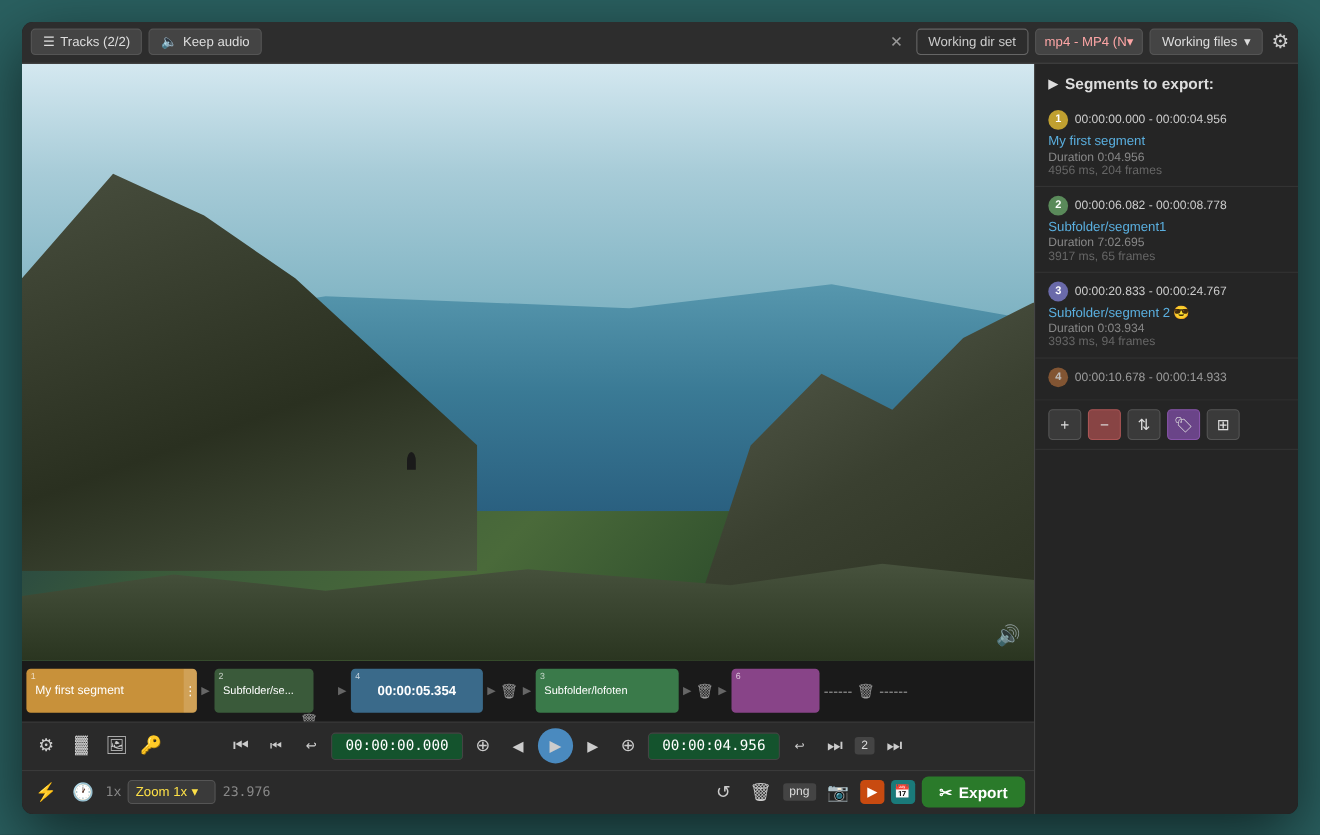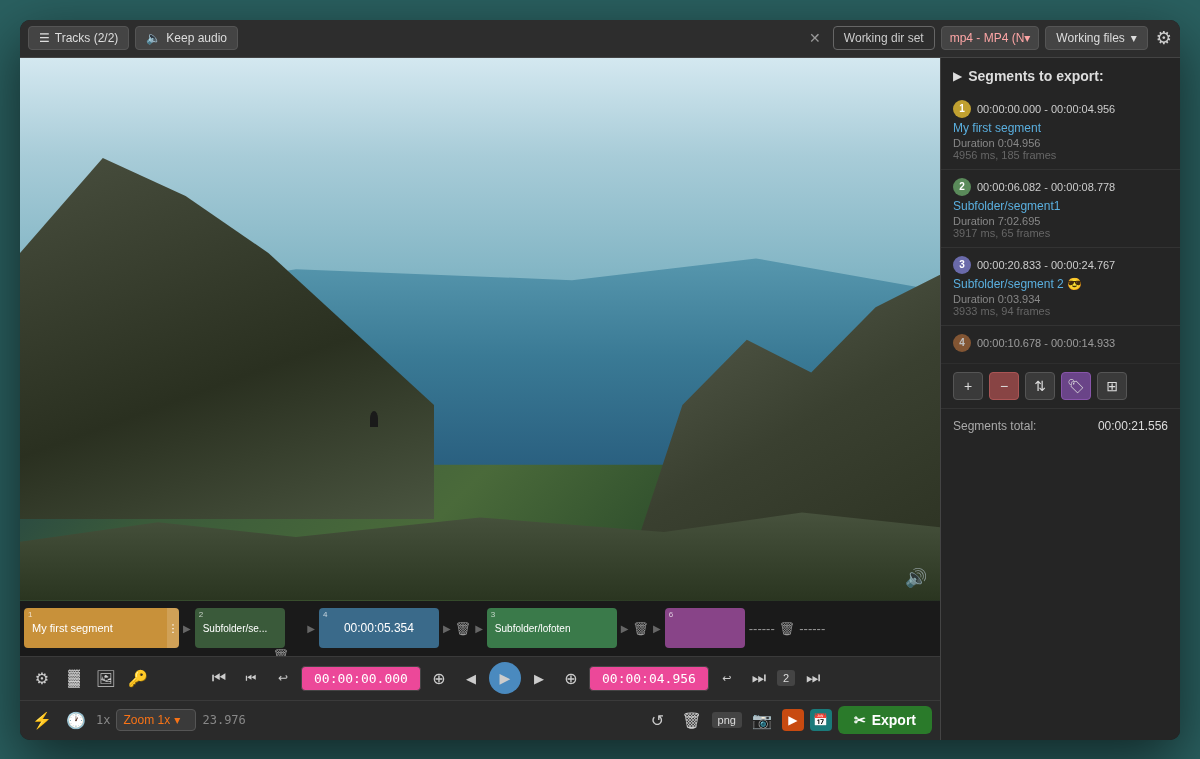--- a/index.html
+++ b/index.html
@@ -357,21 +357,21 @@
       color: rgba(255,255,255,0.6);
       font-size: 12px;
       cursor: pointer;
     }
     .ts-arrow {
       color: #666;
       font-size: 10px;
       padding: 0 2px;
     }
     .ts-4 { background: #3a6a8a; width: 120px; display: flex; flex-direction: column; justify-content: center; }
-    .ts-4-time { font-size: 12px; font-weight: normal; }
+    .ts-4-time { font-size: 12px; font-weight: bold; }
     .ts-3 { background: #3a7a4a; width: 130px; font-size: 10px; }
     .ts-5 { background: #884488; width: 80px; }
     .ts-num {
       position: absolute;
       top: 2px; left: 4px;
       font-size: 8px;
       color: rgba(255,255,255,0.7);
     }
     .controls-bar {
       height: 44px;
@@ -397,21 +397,21 @@
       border-radius: 4px;
     }
     .ctrl-btn.play {
       background: #4a8abf;
       border-radius: 50%;
       width: 32px;
       height: 32px;
       font-size: 14px;
     }
     .time-display {
-      background: #ec4899;
+      background: #14532d;
       border: 1px solid #444;
       border-radius: 4px;
       color: #fff;
       font-size: 13px;
       font-family: monospace;
       padding: 4px 8px;
       min-width: 120px;
       text-align: center;
     }
     .ctrl-badge {
@@ -441,21 +441,21 @@
       height: 28px;
       display: flex;
       align-items: center;
       justify-content: center;
       border-radius: 4px;
     }
     .zoom-selector {
       background: #3a3a3a;
       border: 1px solid #555;
       border-radius: 4px;
-      color: #f97316;
+      color: #fde047;
       font-size: 12px;
       padding: 3px 6px;
       cursor: pointer;
       display: flex;
       align-items: center;
       gap: 4px;
       min-width: 80px;
     }
     .fps-text {
       color: #888;
@@ -638,21 +638,21 @@
 
       <div class="segment-item">
         <div class="segment-num-row">
           <div class="seg-num-badge seg-num-1">
             <span>1</span>
           </div>
           <span class="seg-time">00:00:00.000 - 00:00:04.956</span>
         </div>
         <div class="seg-name">My first segment</div>
         <div class="seg-duration">Duration 0:04.956</div>
-        <div class="seg-details">4956 ms, 185 frames</div>
+        <div class="seg-details">4956 ms, 204 frames</div>
       </div>
 
       <div class="segment-item">
         <div class="segment-num-row">
           <div class="seg-num-badge seg-num-2">
             <span>2</span>
           </div>
           <span class="seg-time">00:00:06.082 - 00:00:08.778</span>
         </div>
         <div class="seg-name">Subfolder/segment1</div>
@@ -682,19 +682,15 @@
       </div>
 
       <div class="seg-actions">
         <div class="seg-action-btn">+</div>
         <div class="seg-action-btn minus">−</div>
         <div class="seg-action-btn">⇅</div>
         <div class="seg-action-btn tag">🏷</div>
         <div class="seg-action-btn">⊞</div>
       </div>
 
-      <div class="segments-total">
-        <span>Segments total:</span>
-        <span class="segments-total-value">00:00:21.556</span>
-      </div>
     </div>
   </div>
 </div>
 
 </body></html>

